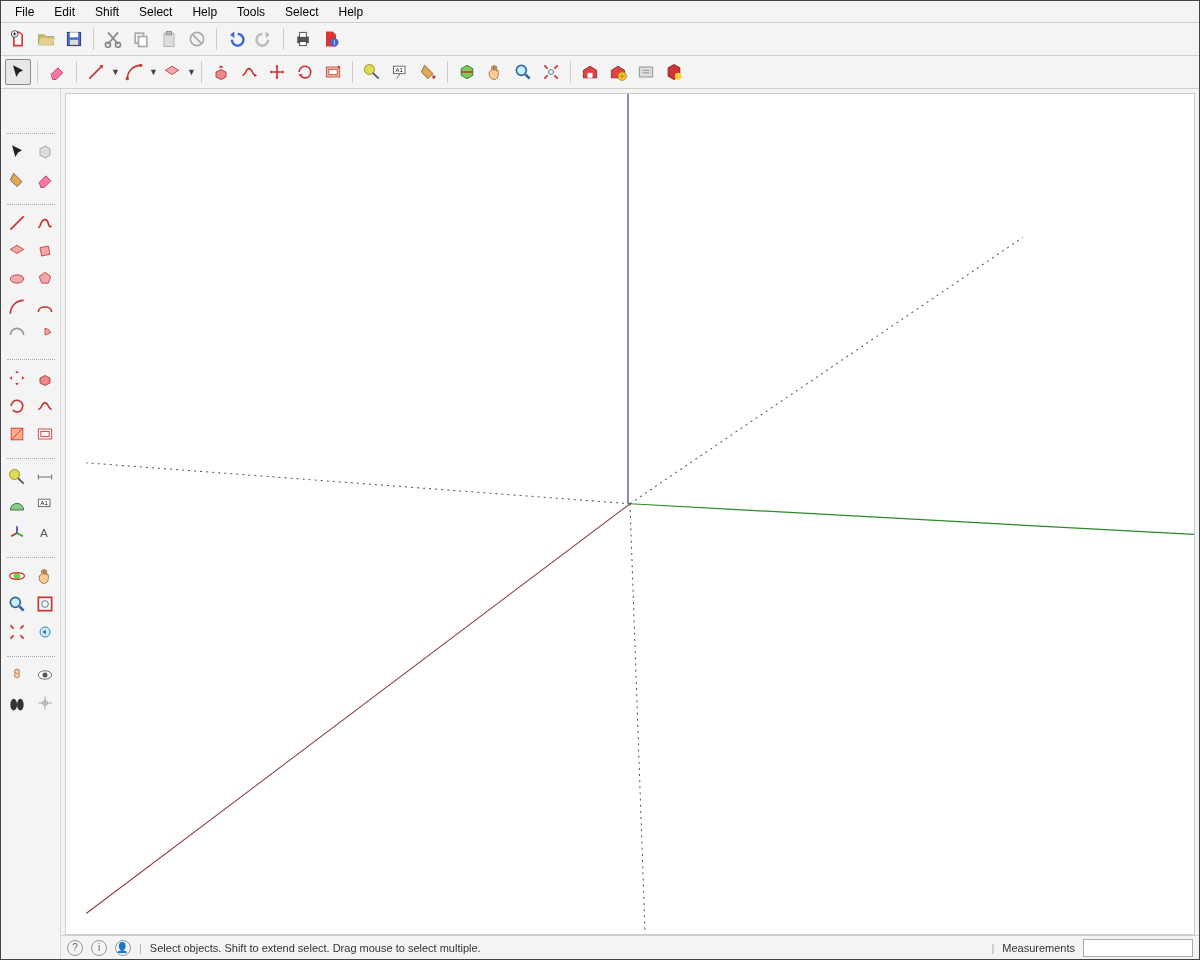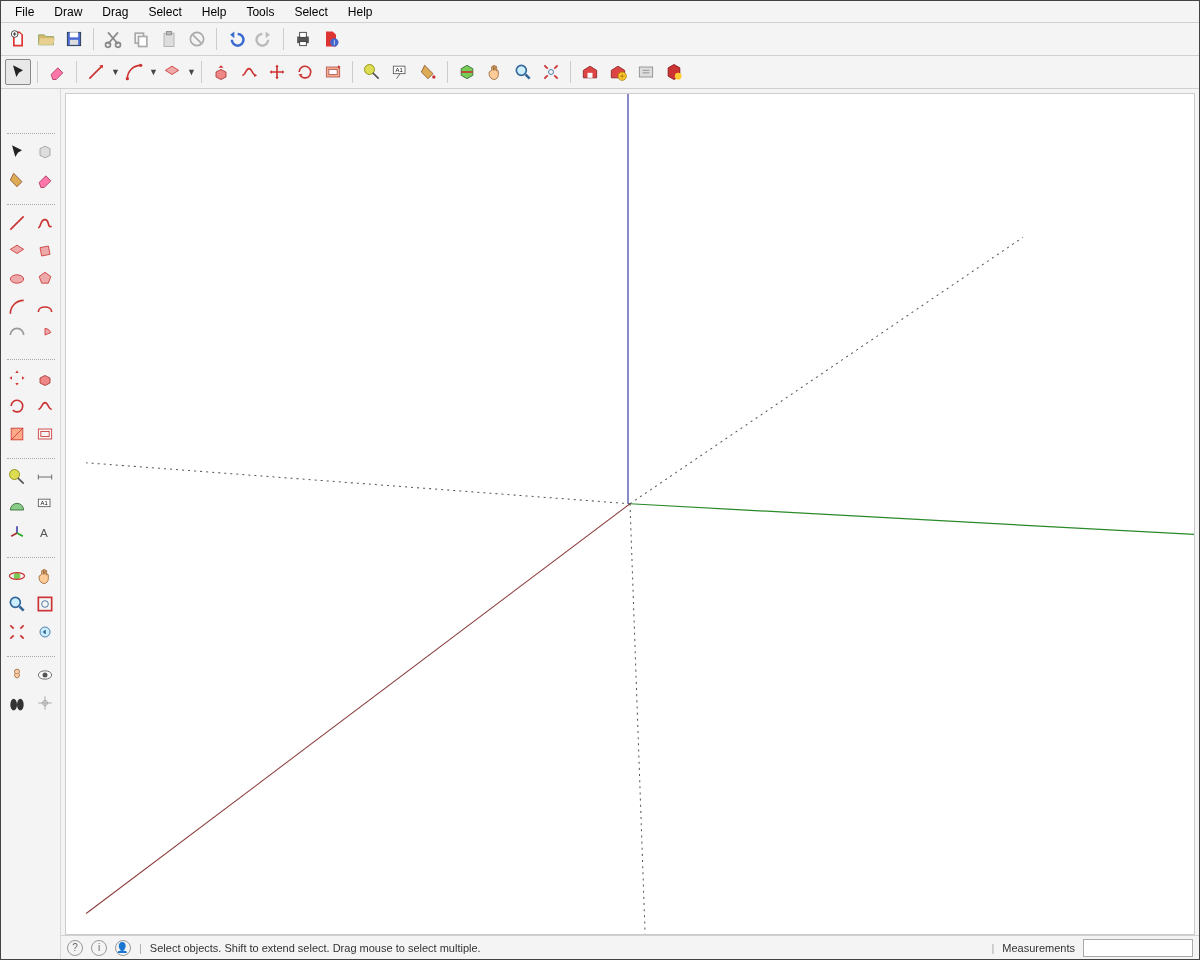--- a/index.html
+++ b/index.html
@@ -35,22 +35,22 @@
 .meas-box{width:110px;height:18px;background:#fff;border:1px solid #aaa;}
 </style>
 </head>
 <body>
 
 <div class="window">
 
 
   <div class="menubar">
     <div class="menu-item">File</div>
-    <div class="menu-item">Draw</div>
-    <div class="menu-item">Drag</div>
+    <div class="menu-item">Edit</div>
+    <div class="menu-item">Shift</div>
     <div class="menu-item">Select</div>
     <div class="menu-item">Help</div>
     <div class="menu-item">Tools</div>
     <div class="menu-item">Select</div>
     <div class="menu-item">Help</div>
   </div>
 
   <div class="toolbar">
     <div class="tbar-btn">
         <svg viewBox="0 0 24 24">

